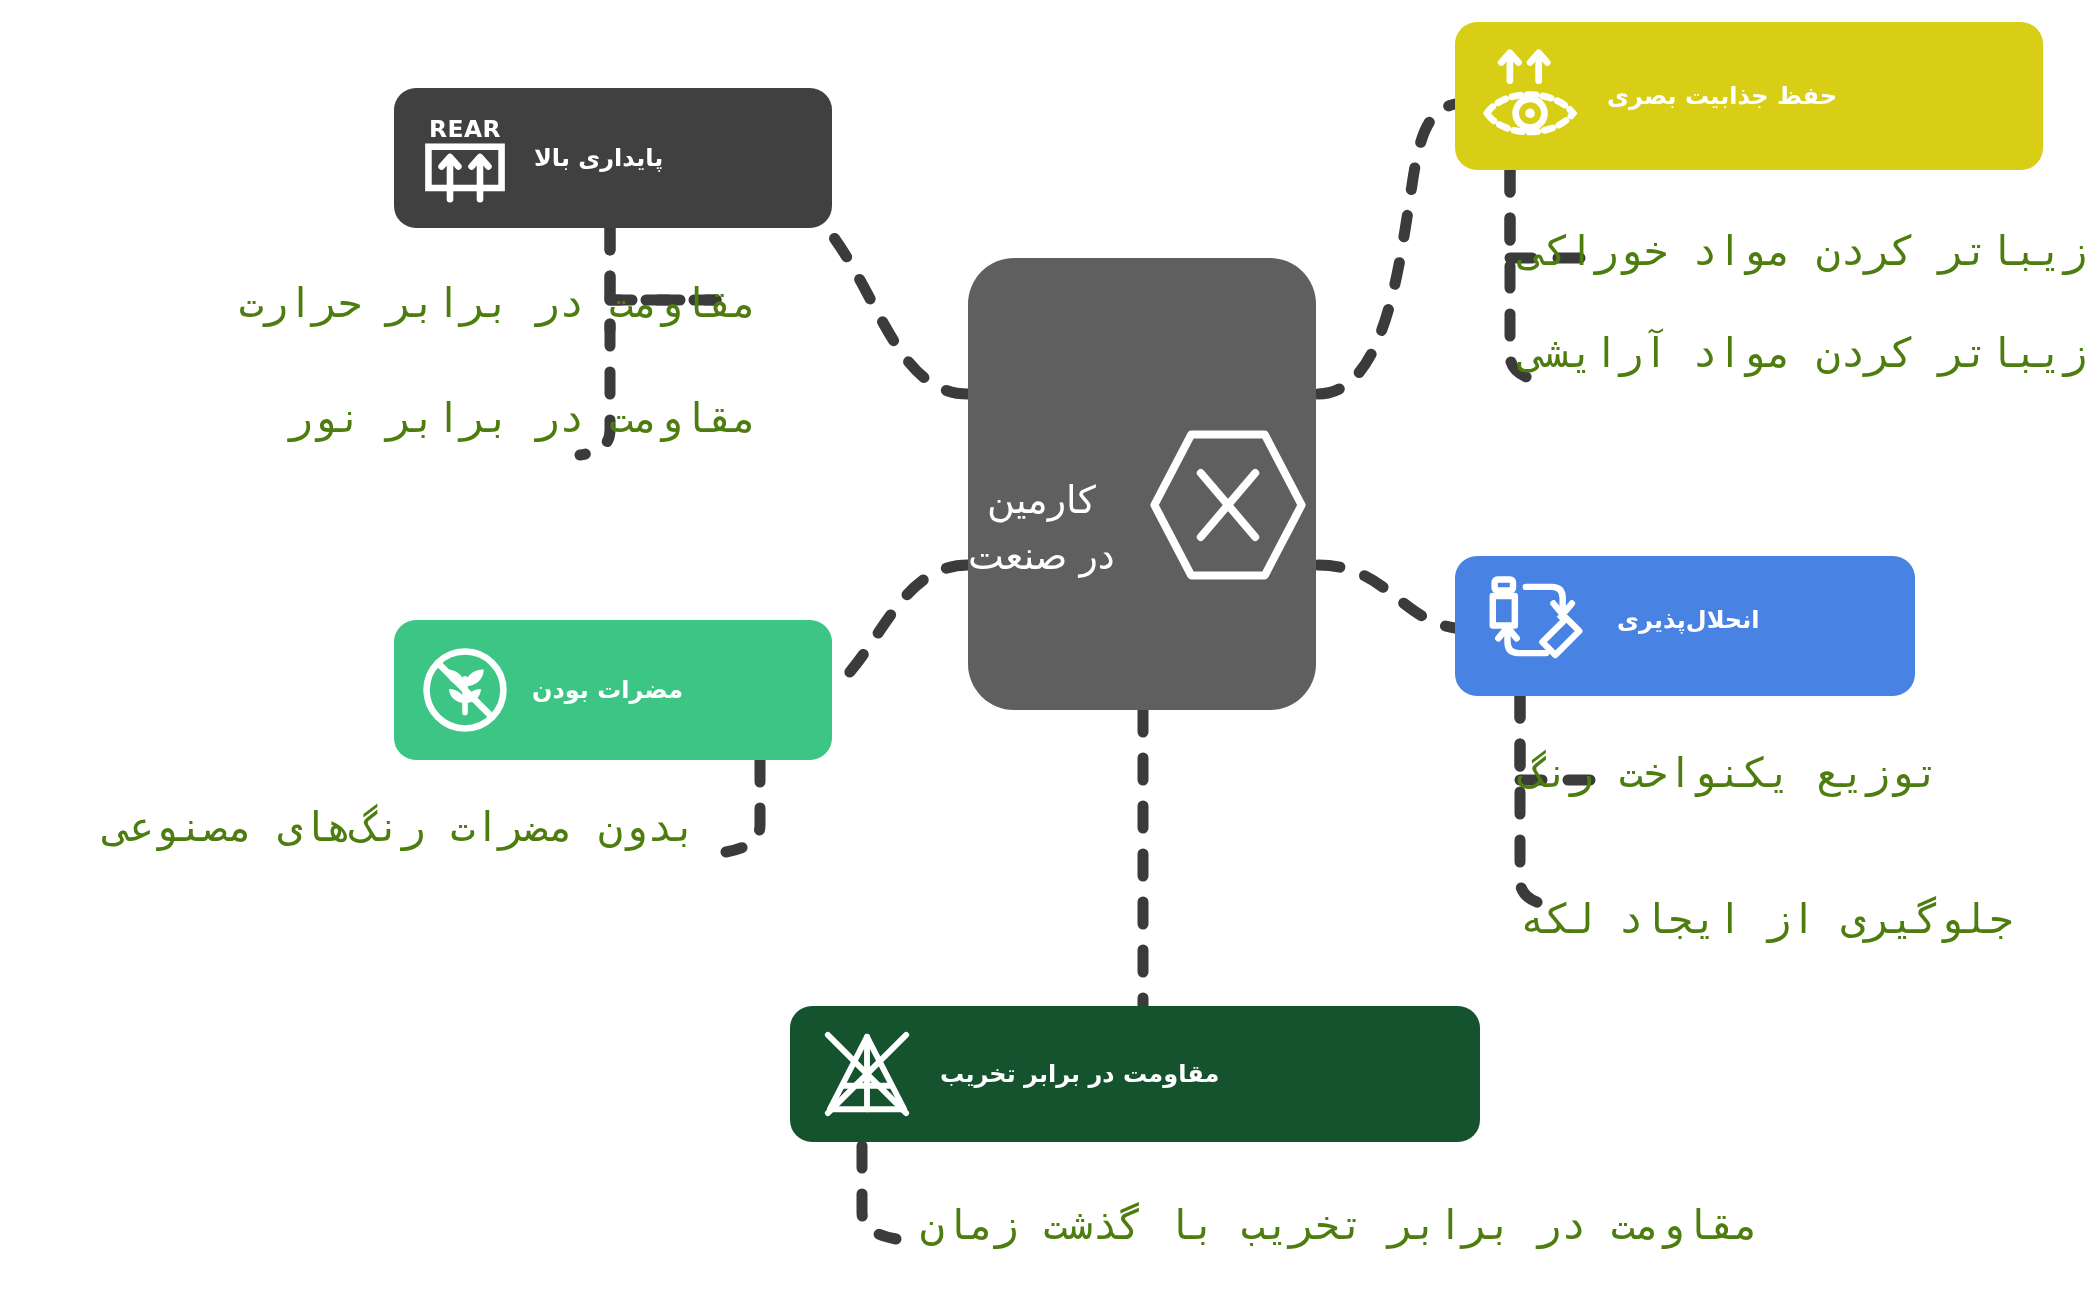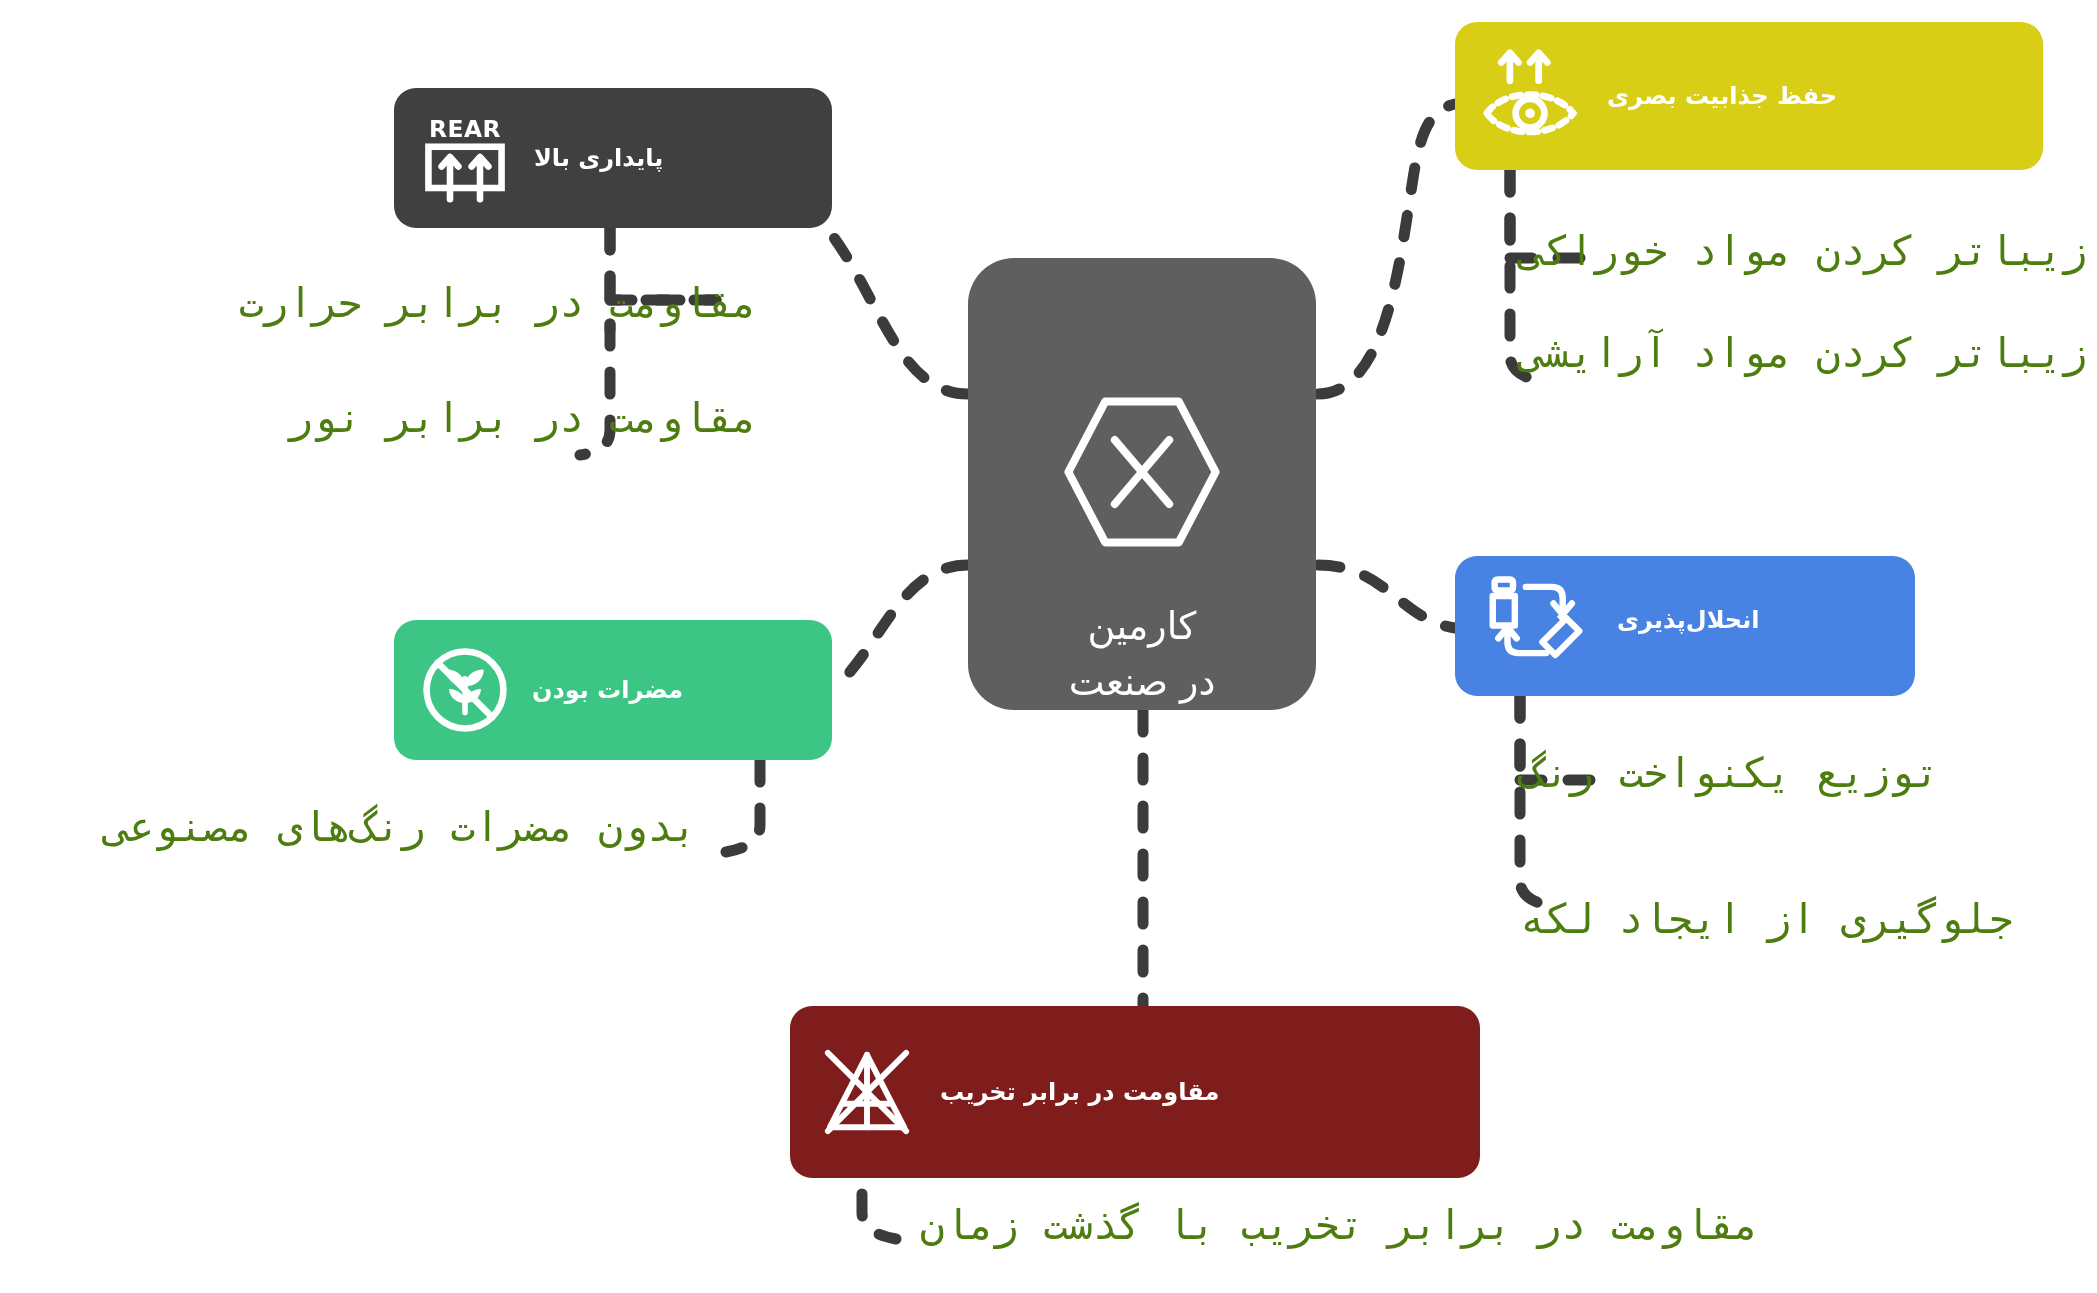--- a/index.html
+++ b/index.html
@@ -35,23 +35,23 @@
   
   .center-node {
     position: absolute;
     left: 968px;
     top: 258px;
     width: 348px;
     height: 452px;
     background: #5f5f5f;
     border-radius: 46px;
     display: flex;
-    flex-direction: column;
+    flex-direction: row;
     align-items: center;
-    justify-content: flex-end;
+    justify-content: space-between;
     box-sizing: border-box;
     padding-top: 42px;
   }
   .center-icon {
     width: 176px;
     height: 160px;
     display: block;
   }
   .center-label {
     margin-top: 46px;
@@ -130,22 +130,22 @@
     background: #4883e4;
     padding: 0 34px 12px 26px;
     justify-content: flex-start;
     gap: 26px;
   }
   
   #node-red {
     left: 790px;
     top: 1006px;
     width: 690px;
-    height: 172px;
-    background: #7f1d1d;
+    height: 136px;
+    background: #14532d;
     padding: 0 36px 0 30px;
     justify-content: flex-start;
     gap: 26px;
   }
 
   
   .leaf {
     position: absolute;
     font-size: 41px;
     color: #4d7c0f;

